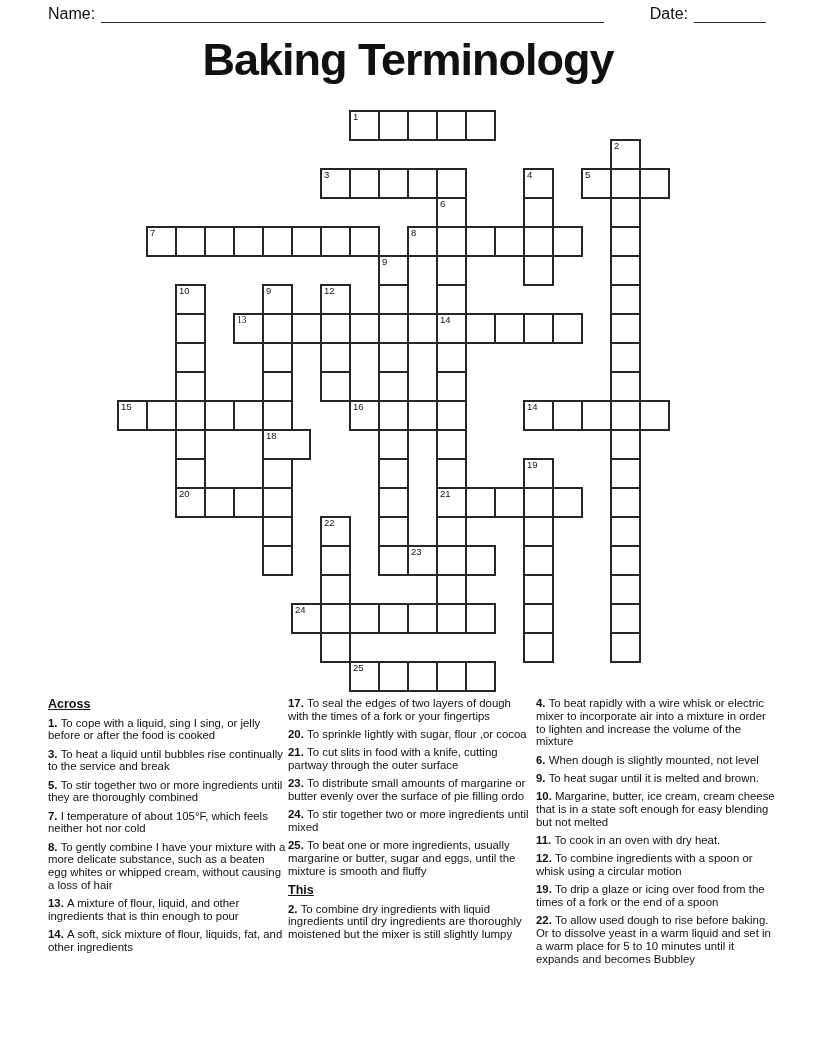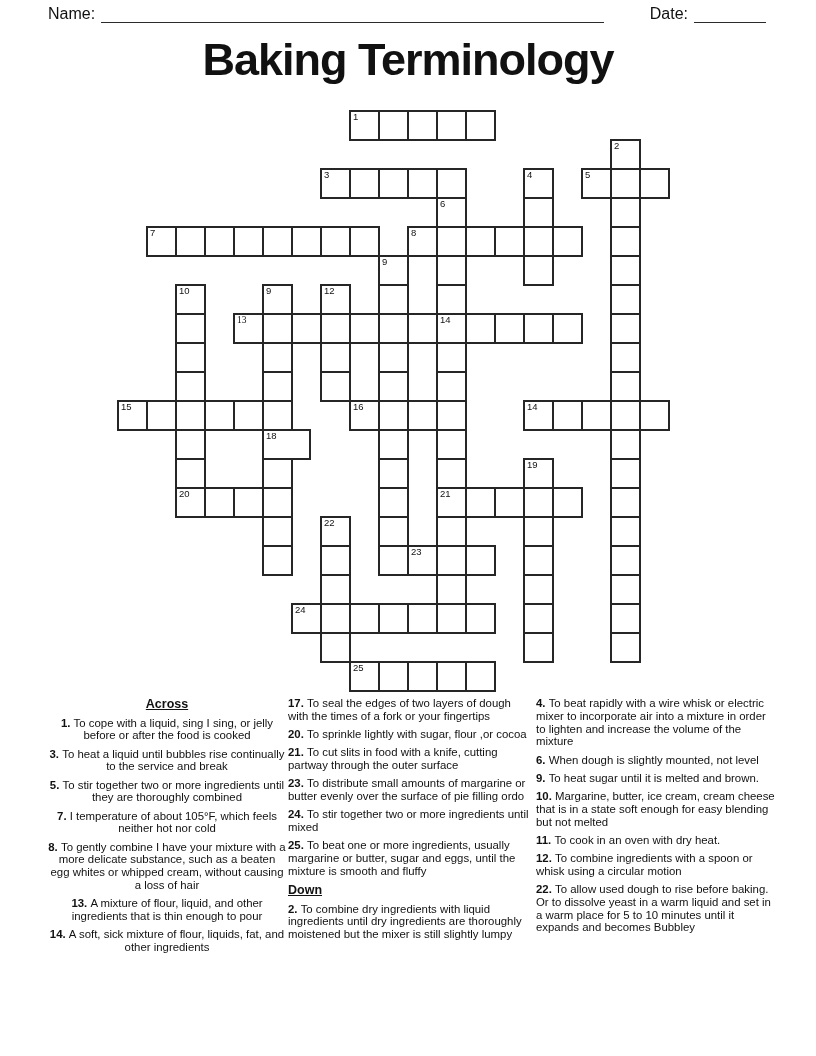--- a/index.html
+++ b/index.html
@@ -233,43 +233,44 @@
       <div class="cell" style="left: 348px; top: 493px;"></div>
       <div class="cell" style="left: 232px; top: 551px;">
         <span class="cellnum">25</span>
       </div>
       <div class="cell" style="left: 261px; top: 551px;"></div>
       <div class="cell" style="left: 290px; top: 551px;"></div>
       <div class="cell" style="left: 319px; top: 551px;"></div>
       <div class="cell" style="left: 348px; top: 551px;"></div>
     </div>
 
-  <div class="cluecol" id="col1" style="left:48px;top:697px;width:238px;text-align:center;">
+  <div class="cluecol" id="col1" style="left:48px;top:697px;width:238px;">
       <p class="cluehead">Across</p>
       <p class="clue"><b>1. </b>To cope with a liquid, sing I sing, or jelly before or after the food is cooked</p>
       <p class="clue"><b>3. </b>To heat a liquid until bubbles rise continually to the service and break</p>
       <p class="clue"><b>5. </b>To stir together two or more ingredients until they are thoroughly combined</p>
       <p class="clue"><b>7. </b>I temperature of about 105°F, which feels neither hot nor cold</p>
       <p class="clue"><b>8. </b>To gently combine I have your mixture with a more delicate substance, such as a beaten egg whites or whipped cream, without causing a loss of hair</p>
       <p class="clue"><b>13. </b>A mixture of flour, liquid, and other ingredients that is thin enough to pour</p>
       <p class="clue"><b>14. </b>A soft, sick mixture of flour, liquids, fat, and other ingredients</p>
     </div>
   <div class="cluecol" id="col2" style="left:288px;top:697px;width:243px;">
       <p class="clue"><b>17. </b>To seal the edges of two layers of dough with the times of a fork or your fingertips</p>
       <p class="clue"><b>20. </b>To sprinkle lightly with sugar, flour ,or cocoa</p>
       <p class="clue"><b>21. </b>To cut slits in food with a knife, cutting partway through the outer surface</p>
       <p class="clue"><b>23. </b>To distribute small amounts of margarine or butter evenly over the surface of pie filling ordo</p>
       <p class="clue"><b>24. </b>To stir together two or more ingredients until mixed</p>
       <p class="clue"><b>25. </b>To beat one or more ingredients, usually margarine or butter, sugar and eggs, until the mixture is smooth and fluffy</p>
-      <p class="cluehead">Down</p>
+      <p class="cluehead">This</p>
       <p class="clue"><b>2. </b>To combine dry ingredients with liquid ingredients until dry ingredients are thoroughly moistened but the mixer is still slightly lumpy</p>
     </div>
   <div class="cluecol" id="col3" style="left:536px;top:697px;width:240px;">
       <p class="clue"><b>4. </b>To beat rapidly with a wire whisk or electric mixer to incorporate air into a mixture in order to lighten and increase the volume of the mixture</p>
       <p class="clue"><b>6. </b>When dough is slightly mounted, not level</p>
       <p class="clue"><b>9. </b>To heat sugar until it is melted and brown.</p>
       <p class="clue"><b>10. </b>Margarine, butter, ice cream, cream cheese that is in a state soft enough for easy blending but not melted</p>
       <p class="clue"><b>11. </b>To cook in an oven with dry heat.</p>
       <p class="clue"><b>12. </b>To combine ingredients with a spoon or whisk using a circular motion</p>
+      <p class="clue"><b>19. </b>To drip a glaze or icing over food from the times of a fork or the end of a spoon</p>
       <p class="clue"><b>22. </b>To allow used dough to rise before baking. Or to dissolve yeast in a warm liquid and set in a warm place for 5 to 10 minutes until it expands and becomes Bubbley</p>
     </div>
 
 </div>
 
 </body></html>

